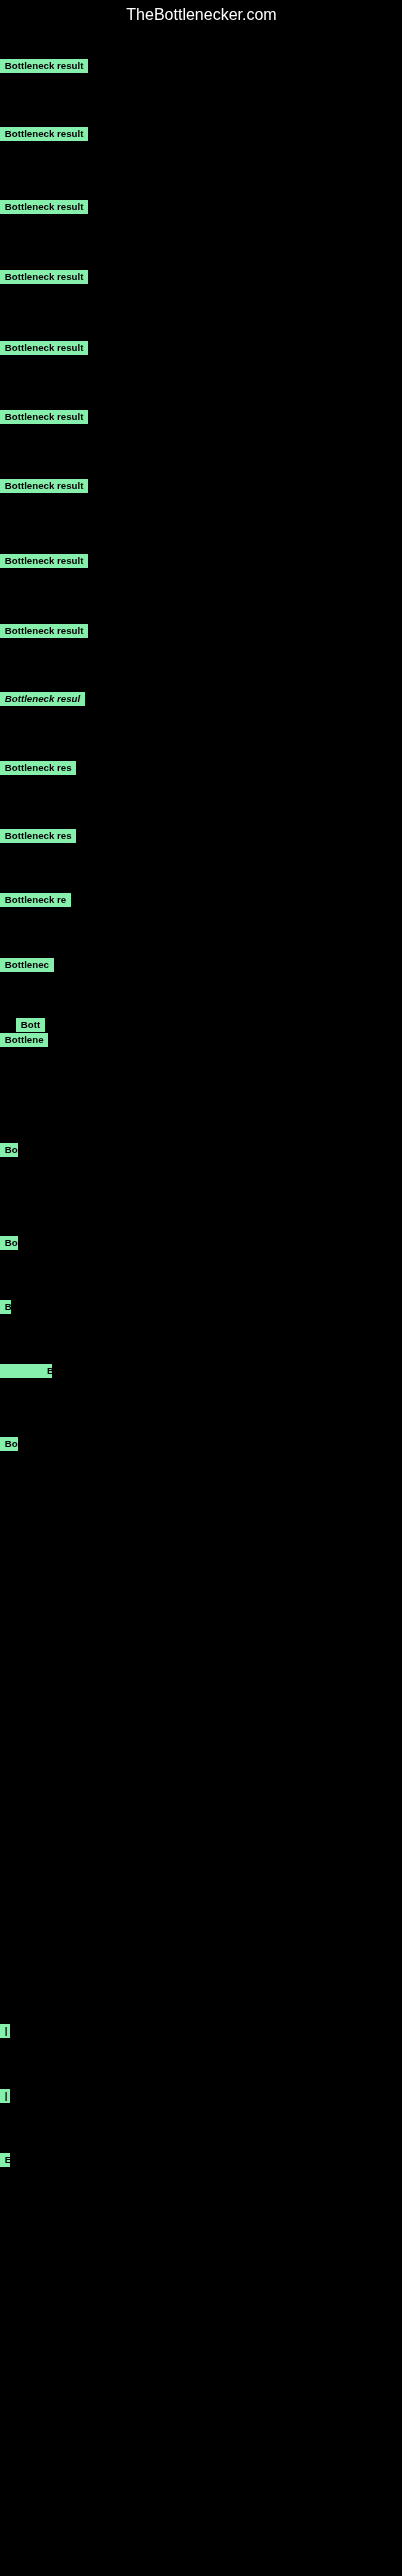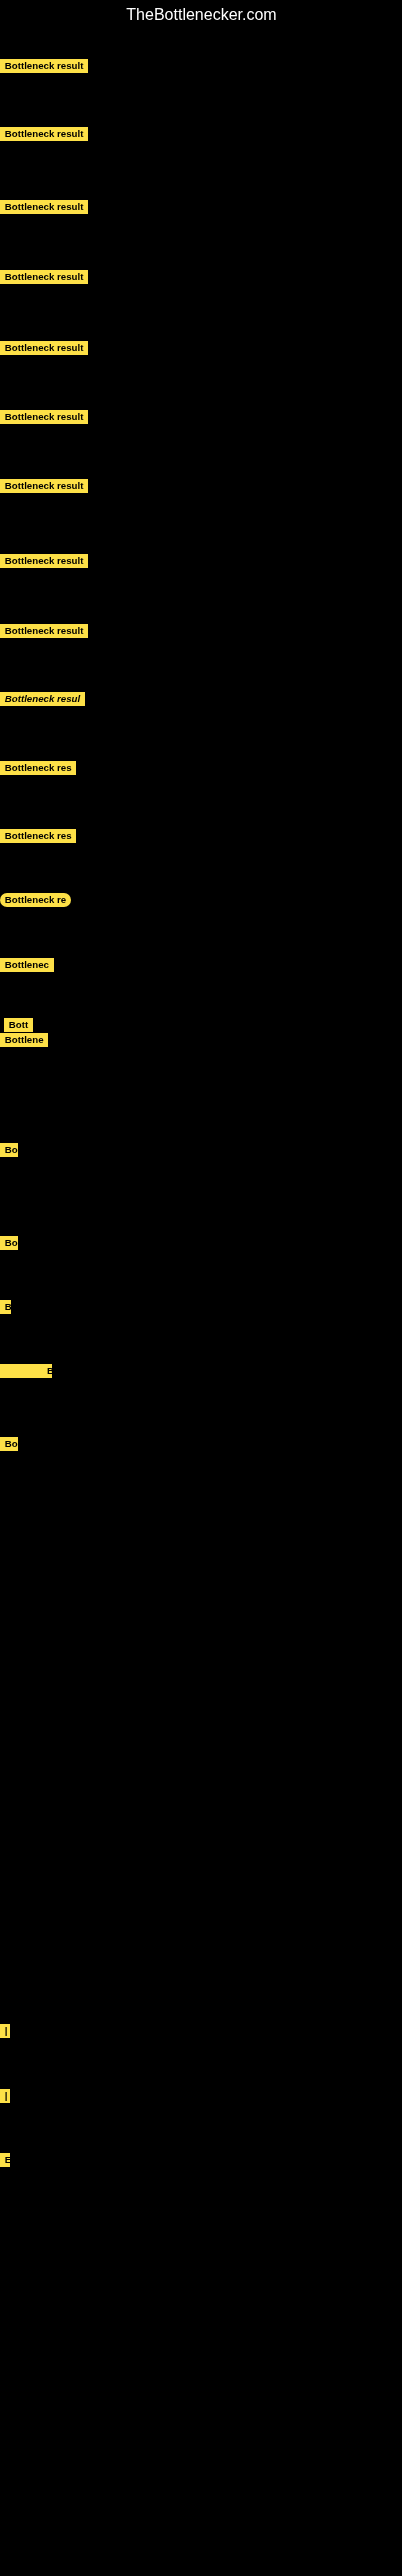--- a/index.html
+++ b/index.html
@@ -10,21 +10,21 @@
       font-family: Arial, sans-serif;
       position: relative;
     }
     .site-title {
       text-align: center;
       color: #fff;
       font-size: 16px;
       padding: 6.4px 0 3.2px 0;
     }
     .bottleneck-label {
-      background-color: #fde047;
+      background-color: #86efac;
       color: #000;
       font-size: 9.7px;
       font-weight: bold;
       padding: 1.6px 4.8px;
       display: inline-block;
       white-space: nowrap;
       overflow: hidden;
     }
     .result-item {
       position: absolute;
@@ -42,23 +42,23 @@
     <div class="result-item" style="top: 172px; left: 0px;"><span class="bottleneck-label" style="max-width: 118px;">Bottleneck result</span></div>
     <div class="result-item" style="top: 242px; left: 0px;"><span class="bottleneck-label" style="max-width: 115px;">Bottleneck result</span></div>
     <div class="result-item" style="top: 313px; left: 0px;"><span class="bottleneck-label" style="max-width: 115px;">Bottleneck result</span></div>
     <div class="result-item" style="top: 382px; left: 0px;"><span class="bottleneck-label" style="max-width: 113px;">Bottleneck result</span></div>
     <div class="result-item" style="top: 451px; left: 0px;"><span class="bottleneck-label" style="max-width: 111px;">Bottleneck result</span></div>
     <div class="result-item" style="top: 526px; left: 0px;"><span class="bottleneck-label" style="max-width: 116px;">Bottleneck result</span></div>
     <div class="result-item" style="top: 596px; left: 0px;"><span class="bottleneck-label" style="max-width: 109px;">Bottleneck result</span></div>
     <div class="result-item" style="top: 664px; left: 0px; font-style: italic;"><span class="bottleneck-label" style="max-width: 97px;">Bottleneck resul</span></div>
     <div class="result-item" style="top: 733px; left: 0px;"><span class="bottleneck-label" style="max-width: 89px;">Bottleneck res</span></div>
     <div class="result-item" style="top: 801px; left: 0px;"><span class="bottleneck-label" style="max-width: 81px;">Bottleneck res</span></div>
-    <div class="result-item" style="top: 865px; left: 0px;"><span class="bottleneck-label" style="max-width: 72px; border-radius: 7px;">Bottleneck re</span></div>
+    <div class="result-item" style="top: 865px; left: 0px;"><span class="bottleneck-label" style="max-width: 72px;">Bottleneck re</span></div>
     <div class="result-item" style="top: 930px; left: 0px;"><span class="bottleneck-label" style="max-width: 60px;">Bottlenec</span></div>
-    <div class="result-item" style="top: 990px; left: 4px;"><span class="bottleneck-label" style="max-width: 31px;">Bott</span></div>
+    <div class="result-item" style="top: 990px; left: 16px;"><span class="bottleneck-label" style="max-width: 31px;">Bott</span></div>
     <div class="result-item" style="top: 1005px; left: 0px; text-decoration: underline;"><span class="bottleneck-label" style="max-width: 52px;">Bottlene</span></div>
     <div class="result-item" style="top: 1115px; left: 0px;"><span class="bottleneck-label" style="max-width: 17.7px;">Bo</span></div>
     <div class="result-item" style="top: 1208px; left: 0px;"><span class="bottleneck-label" style="max-width: 17.7px;">Bo</span></div>
     <div class="result-item" style="top: 1272px; left: 0px;"><span class="bottleneck-label" style="max-width: 11.3px;">B</span></div>
     <div class="result-item" style="top: 1336px; left: 0px;"><span class="bottleneck-label" style="max-width: 40px; padding-left: 47px;">Bottle</span></div>
     <div class="result-item" style="top: 1409px; left: 0px;"><span class="bottleneck-label" style="max-width: 17.7px;">Bo</span></div>
     <div class="result-item" style="top: 1996px; left: 0px;"><span class="bottleneck-label" style="max-width: 6.4px;">|</span></div>
     <div class="result-item" style="top: 2061px; left: 0px;"><span class="bottleneck-label" style="max-width: 6.4px;">|</span></div>
     <div class="result-item" style="top: 2125px; left: 0px;"><span class="bottleneck-label" style="max-width: 8px;">E</span></div>
   </div>

